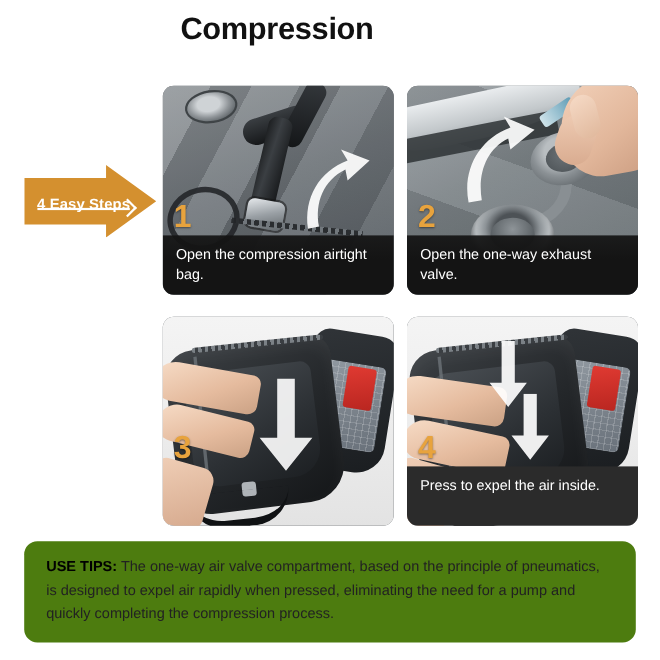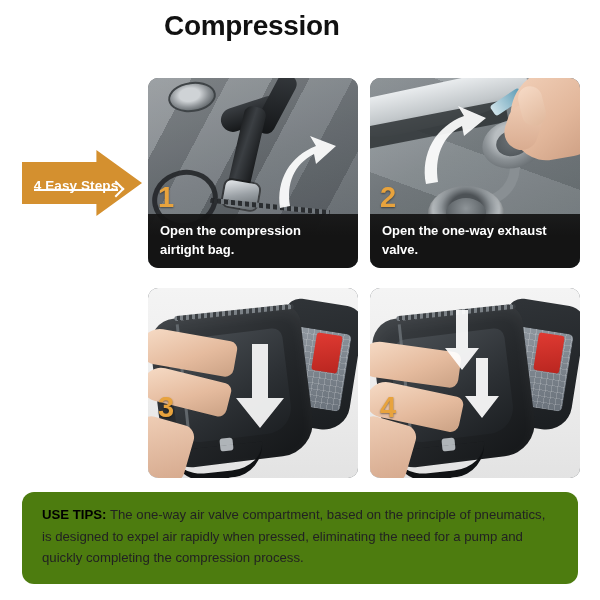--- a/index.html
+++ b/index.html
@@ -239,21 +239,21 @@
   .step-num{
     position:absolute;left:10px;bottom:56px;
     color:#E8A33D;font-size:29px;font-weight:bold;line-height:1;
     text-shadow:0 1px 2px rgba(0,0,0,.45);
   }
 
   
   .caption{
     position:absolute;left:0;right:0;bottom:0;height:54px;
     background:#2b2b2b;
-    color:#ffffff;font-size:13px;font-weight:bold;line-height:1.45;
+    color:#ffffff;font-size:13px;font-weight:normal;line-height:1.45;
     padding:8px 12px 0 12px;box-sizing:border-box;
   }
   .p1 .caption,.p2 .caption{
     background:linear-gradient(180deg,rgba(20,20,20,.93),#141414 40%,#141414);
   }
 
   
   .tips{
     position:absolute;left:22px;top:492px;width:556px;height:92px;
     background:#4d7c0f;border-radius:12px;box-sizing:border-box;
@@ -356,20 +356,21 @@
       <div class="hand-a"></div>
       <div class="hand-b"></div>
       <svg class="arrow-dn1" viewBox="0 0 36 62">
         <path d="M12 0 L24 0 L24 38 L35 38 L18 60 L1 38 L12 38 Z" fill="#ffffff" opacity="0.92"></path>
       </svg>
       <svg class="arrow-dn2" viewBox="0 0 36 62">
         <path d="M12 0 L24 0 L24 38 L35 38 L18 60 L1 38 L12 38 Z" fill="#ffffff" opacity="0.92"></path>
       </svg>
     </div>
     <div class="step-num">4</div>
+    <div class="caption">Press to expel the air inside.</div>
   </div>
 
   <div class="tips">
     <b>USE TIPS:</b>
     <span> The one-way air valve compartment, based on the principle of pneumatics, is designed to expel air rapidly when pressed, eliminating the need for a pump and quickly completing the compression process.</span>
   </div>
 
 </div>
 
 </body></html>

